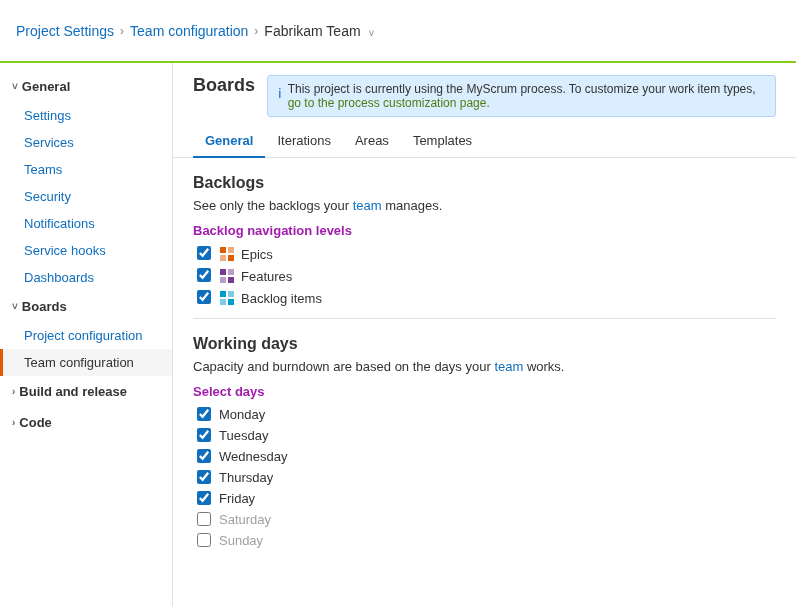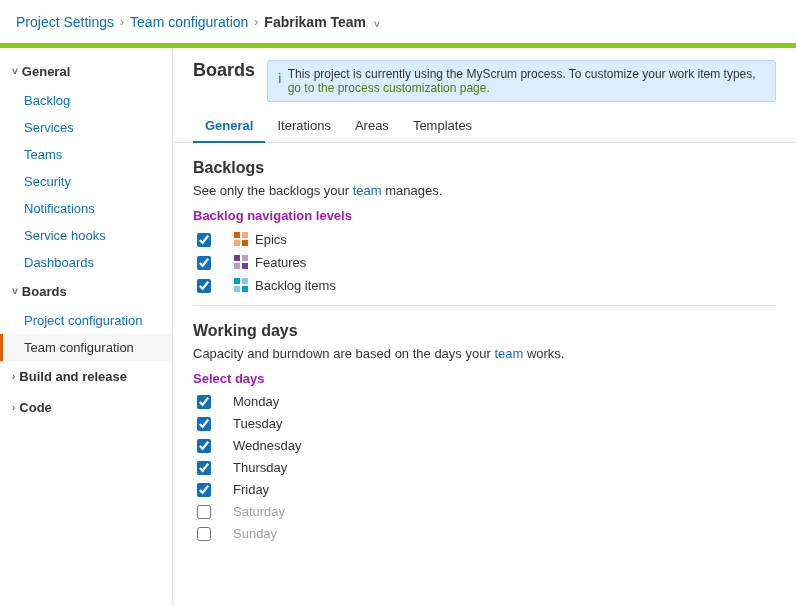--- a/index.html
+++ b/index.html
@@ -1,42 +1,42 @@
 <!DOCTYPE html>
 <html><head>
   <meta charset="utf-8">
   <style>
     * { box-sizing: border-box; margin: 0; padding: 0; }
     body { font-family: "Segoe UI", sans-serif; font-size: 14px; color: #333; background: #fff; display: flex; flex-direction: column; height: 606px; overflow: hidden; }
     
     
     .header {
-      height: 48px;
+      height: 63px;
       display: flex;
       align-items: center;
       padding: 0 16px;
-      border-bottom: 5px solid #84cc16;
+      border-bottom: 2px solid #84cc16;
       background: #fff;
     }
     .breadcrumb {
       display: flex;
       align-items: center;
       gap: 6px;
       font-size: 14px;
     }
     .breadcrumb-item-link {
       color: #106ebe;
       cursor: pointer;
     }
     .breadcrumb-separator {
       color: #888;
       font-size: 12px;
     }
     .breadcrumb-current {
-      font-weight: 700;
+      font-weight: 400;
       color: #333;
       display: flex;
       align-items: flex-end;
       gap: 8px;
     }
     .chevron-down {
       font-size: 10px;
       color: #888;
     }
 
@@ -179,25 +179,24 @@
     .subsection-title {
       font-size: 13px;
       font-weight: 600;
       color: #a21caf;
       margin-bottom: 8px;
     }
 
     
     .checkbox-row {
       display: flex;
-      align-items: flex-end;
-      gap: 22px;
+      align-items: flex-start;
+      gap: 8px;
       margin-bottom: 6px;
       padding-left: 4px;
-      margin-top: 7px;
     }
     .checkbox-row input[type="checkbox"] {
       width: 14px;
       height: 14px;
       accent-color: #106ebe;
       cursor: pointer;
     }
     .checkbox-label {
       font-size: 13px;
       color: #333;
@@ -245,21 +244,21 @@
 </div>
 
 <div class="layout">
 
   <div class="sidebar">
 
     <div class="sidebar-section-header">
       <span class="chevron">˅</span>
       <span>General</span>
     </div>
-    <a class="sidebar-item">Backlog</a>
+    <a class="sidebar-item">Settings</a>
     <a class="sidebar-item">Services</a>
     <a class="sidebar-item">Teams</a>
     <a class="sidebar-item">Security</a>
     <a class="sidebar-item">Notifications</a>
     <a class="sidebar-item">Service hooks</a>
     <a class="sidebar-item">Dashboards</a>
 
     <div class="sidebar-section-header">
       <span class="chevron">˅</span>
       <span>Boards</span>

